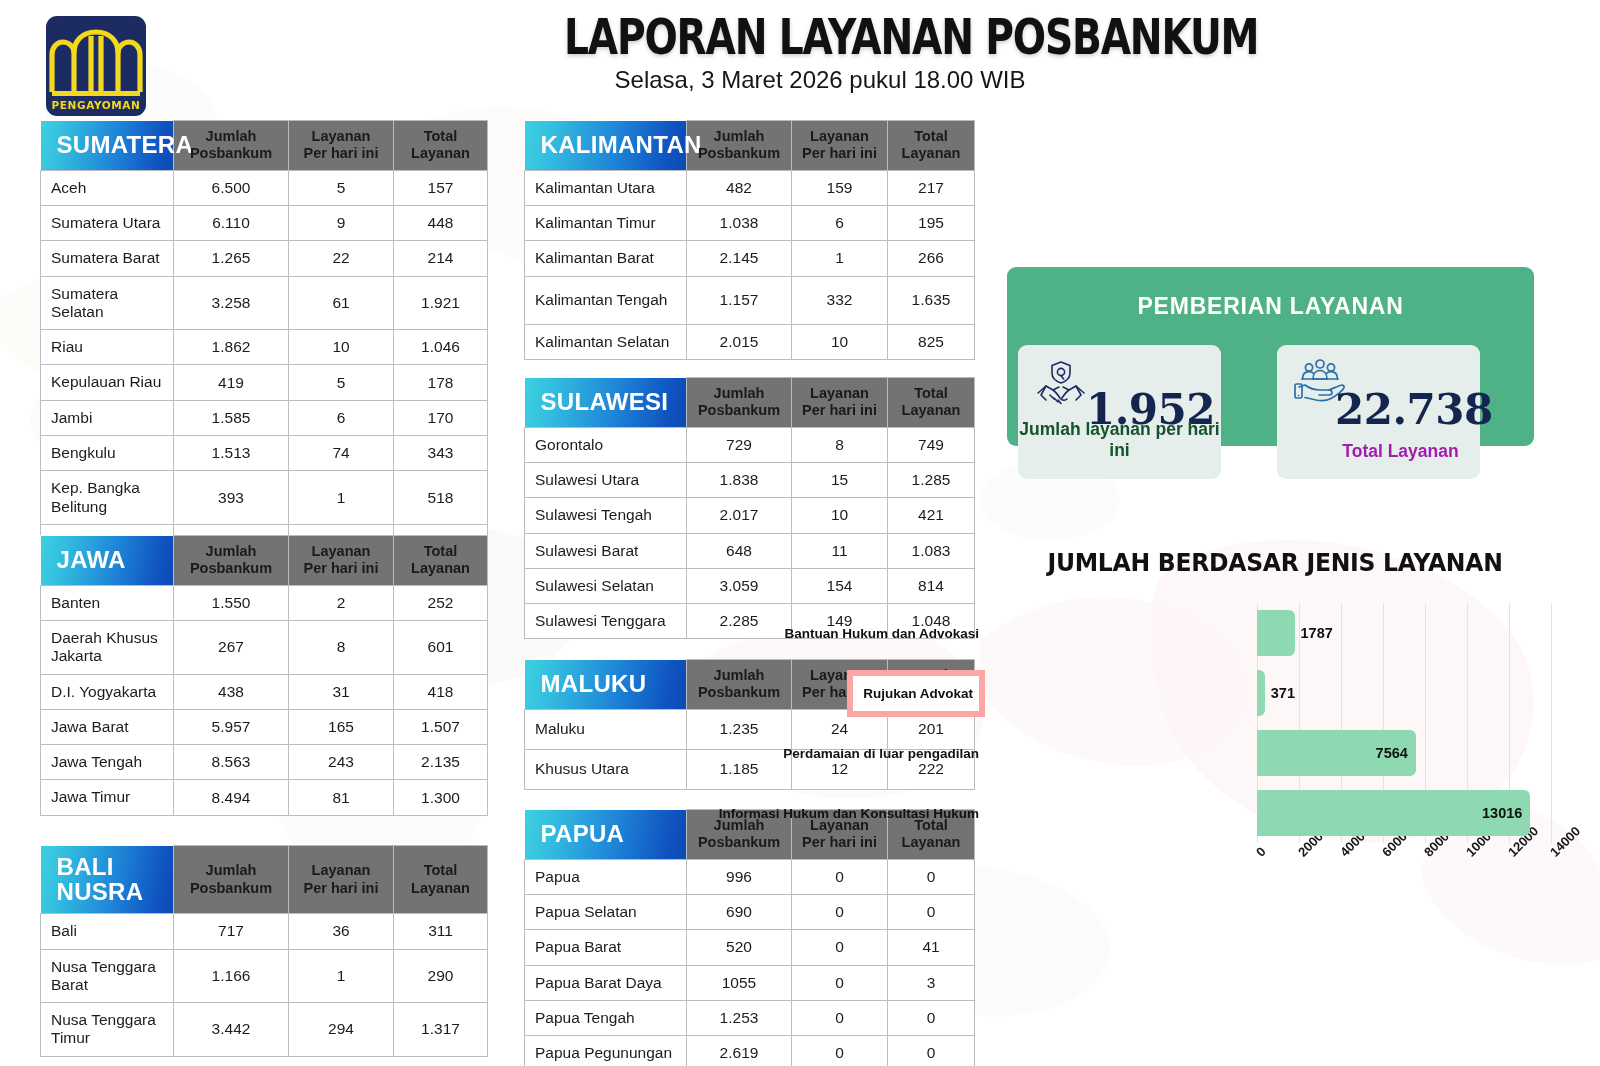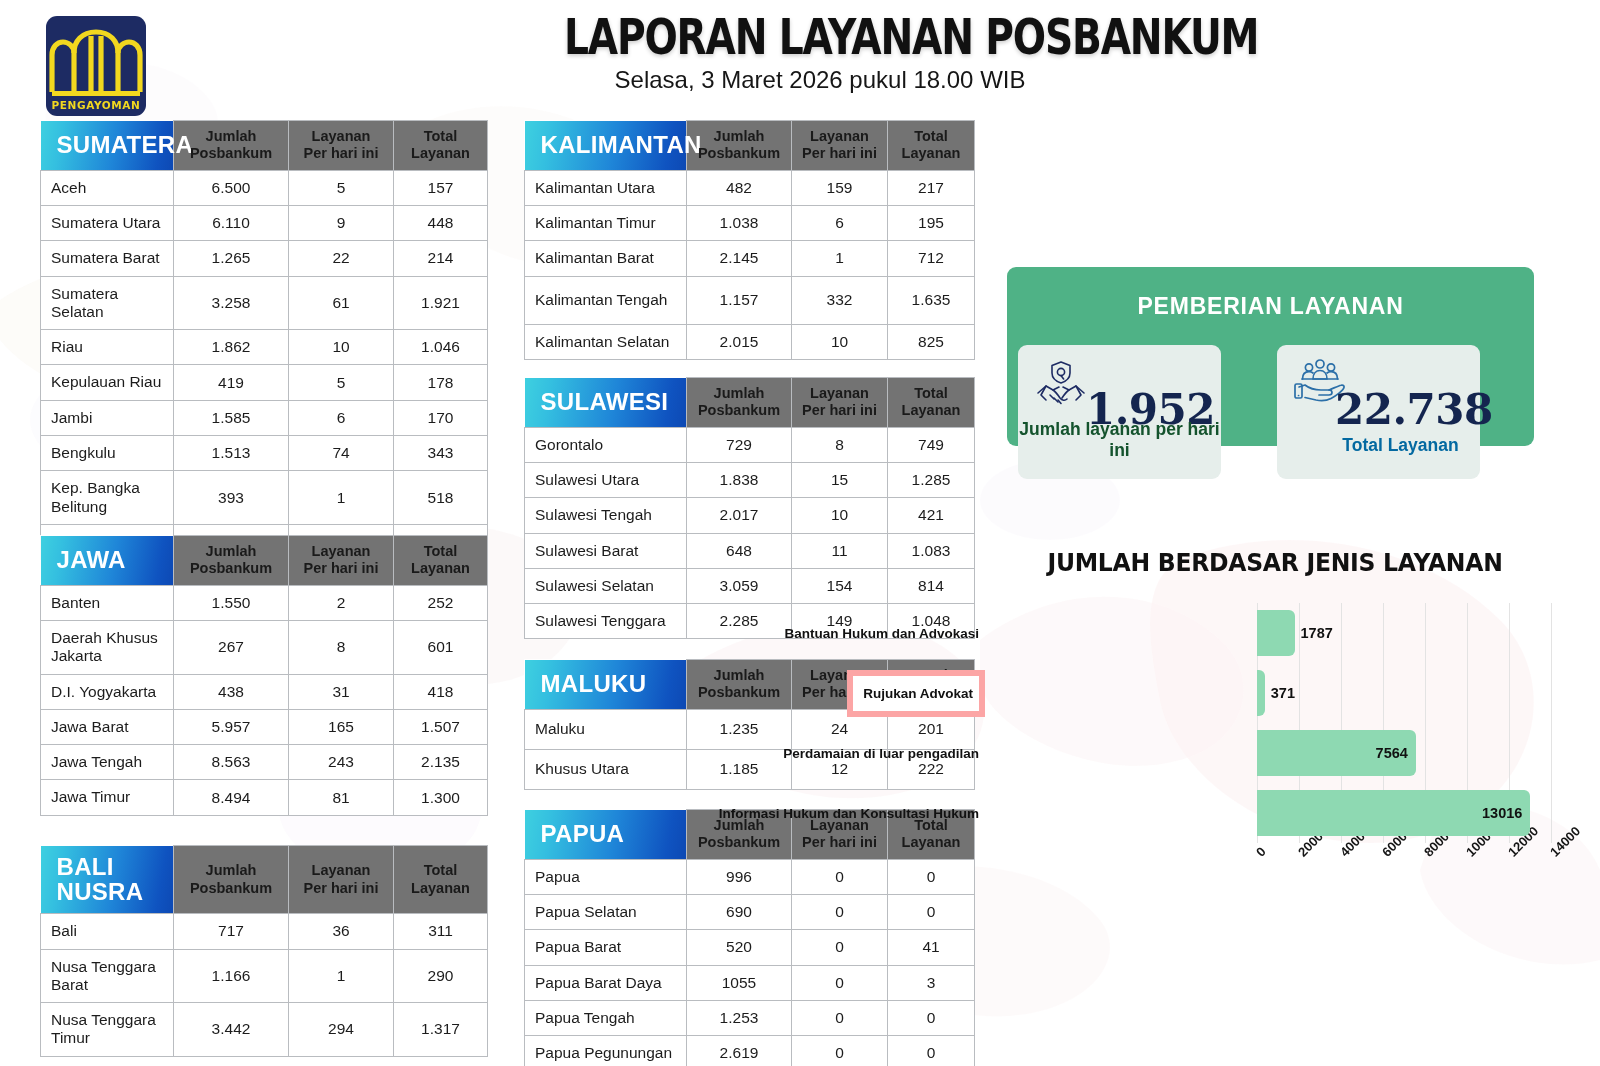--- a/index.html
+++ b/index.html
@@ -126,21 +126,21 @@
   .stat-label {
     position: absolute;
     font-size: 17.5px;
     font-weight: bold;
     text-align: center;
     width: 100%;
     left: 0;
     line-height: 1.22;
   }
   .stat-card.a .stat-label { top: 74px; color: #14532d; }
-  .stat-card.b .stat-label { top: 90px; color: #0369a1; padding-left: 44px; }
+  .stat-card.b .stat-label { top: 96px; color: #a21caf; padding-left: 44px; }
 
   
   .chart-wrap { position: absolute; left: 985px; top: 548px; width: 580px; height: 400px; }
   .chart-title {
     font-family: "DejaVu Sans", sans-serif;
     font-weight: bold;
     font-size: 24.5px;
     color: #111111;
     text-align: center;
     letter-spacing: -0.3px;
@@ -447,21 +447,21 @@
             <tr style="height:33px">
               <td class="prov">Kalimantan Timur</td>
               <td class="num">1.038</td>
               <td class="num">6</td>
               <td class="num">195</td>
             </tr>
             <tr style="height:33px">
               <td class="prov">Kalimantan Barat</td>
               <td class="num">2.145</td>
               <td class="num">1</td>
-              <td class="num">712</td>
+              <td class="num">266</td>
             </tr>
             <tr style="height:48px">
               <td class="prov">Kalimantan Tengah</td>
               <td class="num">1.157</td>
               <td class="num">332</td>
               <td class="num">1.635</td>
             </tr>
             <tr style="height:33px">
               <td class="prov">Kalimantan Selatan</td>
               <td class="num">2.015</td>

